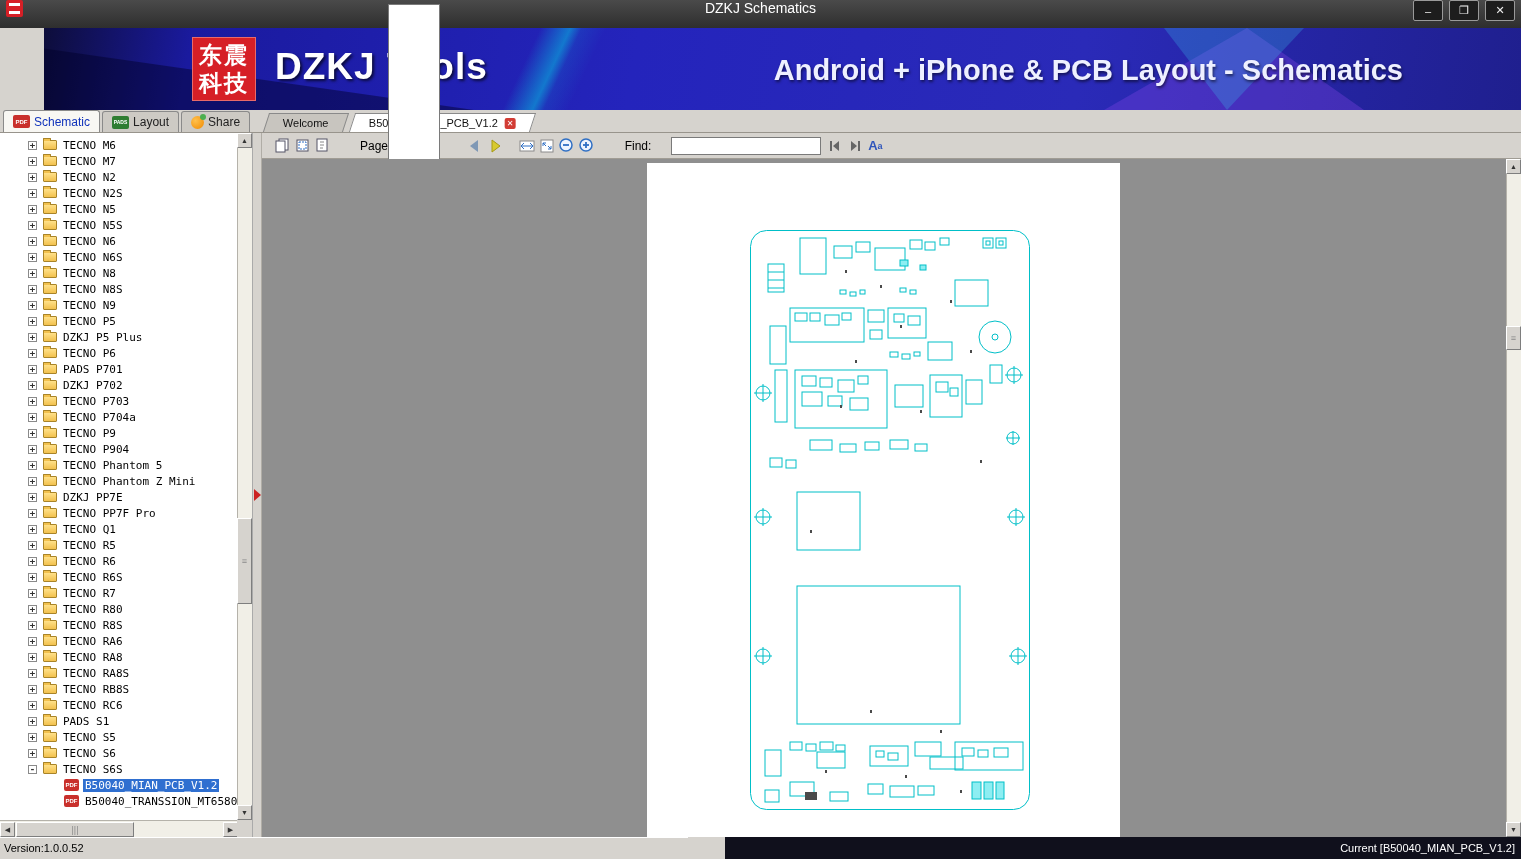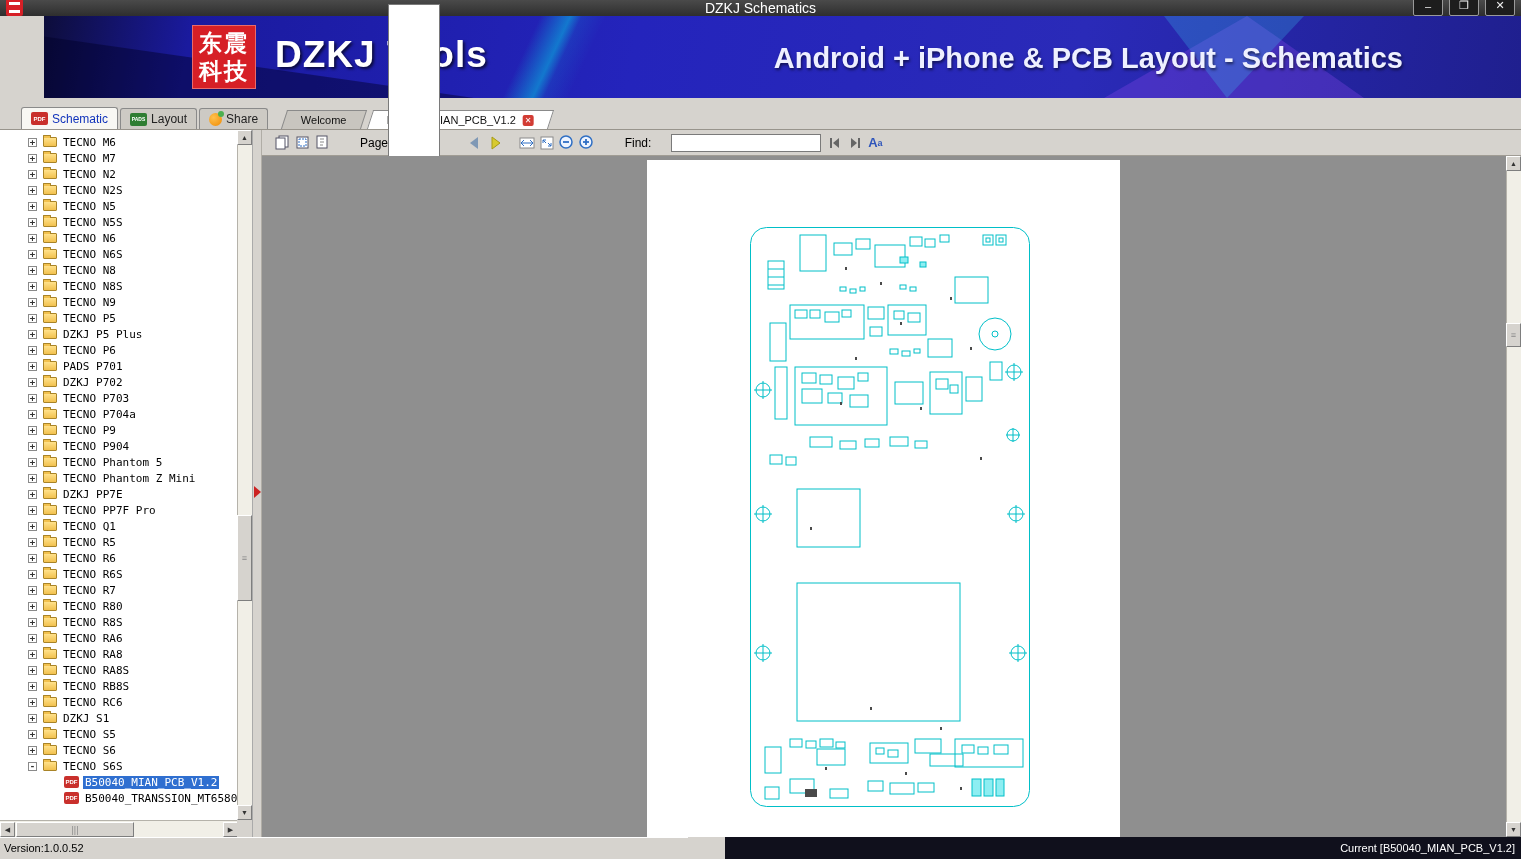--- a/index.html
+++ b/index.html
@@ -1,21 +1,21 @@
 <!DOCTYPE html>
 <html><head>
 <meta charset="utf-8">
 <style>
   * { box-sizing: border-box; margin: 0; padding: 0; }
   html,body { width:1521px; height:859px; overflow:hidden; }
   body { font-family:"Liberation Sans", sans-serif; background:#8f8f8f; }
   .app { position:relative; width:1521px; height:859px; display:flex; flex-direction:column; background:#d6d3ce; }
 
   
-  .titlebar { height:16px; background:linear-gradient(#4a4a4a,#2e2e2e); position:relative; display:flex; align-items:flex-end; flex:none; }
+  .titlebar { height:28px; background:linear-gradient(#4a4a4a,#2e2e2e); position:relative; display:flex; align-items:flex-start; flex:none; }
   .app-icon { width:17px; height:17px; margin-left:6px; background:#d61f26; border-radius:2px; position:relative; flex:none; }
   .app-icon::before, .app-icon::after { content:""; position:absolute; left:3px; right:3px; height:3px; background:#fff; }
   .app-icon::before { top:3px; } .app-icon::after { bottom:3px; }
   .win-title { position:absolute; left:0; right:0; text-align:center; color:#fff; font-size:14px; }
   .win-controls { margin-left:auto; display:flex; gap:6px; margin-right:6px; }
   .win-btn { width:30px; height:21px; background:#1d1d1d; border:1px solid #9a9a9a; border-radius:2px; color:#eee; font-size:11px; display:flex; align-items:center; justify-content:center; cursor:default; }
 
   
   .banner { height:82px; flex:none; position:relative; overflow:hidden;
     background:linear-gradient(100deg,#0d0d3a 0%,#1a1a9e 10%,#2424bc 40%,#2a2ab8 70%,#1f1f8e 100%);margin-left:44px; }
@@ -23,21 +23,21 @@
   .deco-dark { left:0; width:430px; background:rgba(0,0,40,.45); clip-path:polygon(0 100%,100% 100%,0 25%); }
   .deco-teal { left:440px; width:150px; background:linear-gradient(115deg,transparent 30%,rgba(0,225,235,.45) 46%,rgba(0,225,235,.1) 52%,transparent 65%); }
   .deco-purple { left:1060px; width:260px; background:rgba(130,70,230,.35); clip-path:polygon(0 100%,55% 0,100% 100%); }
   .deco-purple2 { left:1120px; width:140px; background:rgba(60,200,240,.25); clip-path:polygon(0 0,100% 0,45% 100%); }
   .logo { position:absolute; left:148px; top:9px; width:64px; height:64px; background:#d61f26; box-shadow:inset 0 0 0 1px #e86a6a; display:flex; flex-direction:column; align-items:center; justify-content:center; }
   .logo div { color:#fff; font-weight:bold; font-size:23px; line-height:28px; letter-spacing:2px; }
   .brand { position:absolute; left:231px; top:18px; color:#fff; font-size:37px; font-weight:bold; letter-spacing:1px; text-shadow:2px 2px 3px rgba(0,0,0,.65); }
   .tagline { position:absolute; right:118px; top:26px; color:#eef0ff; font-size:29px; font-weight:bold; text-shadow:1px 2px 3px rgba(0,0,0,.55); }
 
   
-  .tabbar { height:32px; flex:none; background:#d6d3ce; border-bottom:1px solid #98948c; display:flex; align-items:flex-end; padding-left:21px; }
+  .tabbar { height:23px; flex:none; background:#d6d3ce; border-bottom:1px solid #98948c; display:flex; align-items:flex-end; padding-left:3px; }
   .mode-tab { height:21px; display:flex; align-items:center; gap:4px; padding:0 9px; font-size:12px; border:1px solid #8a8a8a; border-bottom:none; border-radius:3px 3px 0 0; background:#cdcac4; color:#222; margin-right:2px; cursor:default; }
   .mode-tab.active { background:#f8f7f3; color:#1133bb; height:22px; }
   .badge-pdf { width:17px; height:13px; background:#c9302c; color:#fff; font-size:6px; font-weight:bold; display:flex; align-items:center; justify-content:center; border-radius:2px; }
   .badge-pads { width:17px; height:13px; background:#2e7d32; color:#fff; font-size:5px; font-weight:bold; display:flex; align-items:center; justify-content:center; border-radius:2px; }
   .badge-share { width:13px; height:13px; background:radial-gradient(circle at 35% 35%, #ffc04d, #f08a00); border-radius:50%; position:relative; }
   .badge-share::after { content:""; position:absolute; right:-2px; top:-2px; width:6px; height:6px; background:#4caf50; border-radius:50%; }
   .doc-tabs { display:flex; align-items:flex-end; margin-left:14px; }
   .doc-tab { height:19px; padding:0 16px; background:#c8c5bf; border:1px solid #8a8a8a; border-bottom:none; transform:skewX(-18deg); display:flex; align-items:center; margin-right:6px; font-size:11px; cursor:default; }
   .doc-tab > * { transform:skewX(18deg); }
   .doc-tab.active { background:#fff; }
@@ -326,21 +326,21 @@
             <span class="tree-label">TECNO RB8S</span>
           </div>
           <div class="tree-row">
             <span class="expand-box">+</span>
             <span class="folder-icon"></span>
             <span class="tree-label">TECNO RC6</span>
           </div>
           <div class="tree-row">
             <span class="expand-box">+</span>
             <span class="folder-icon"></span>
-            <span class="tree-label">DZKJ S1</span>
+            <span class="tree-label">PADS S1</span>
           </div>
           <div class="tree-row">
             <span class="expand-box">+</span>
             <span class="folder-icon"></span>
             <span class="tree-label">TECNO S5</span>
           </div>
           <div class="tree-row">
             <span class="expand-box">+</span>
             <span class="folder-icon"></span>
             <span class="tree-label">TECNO S6</span>

